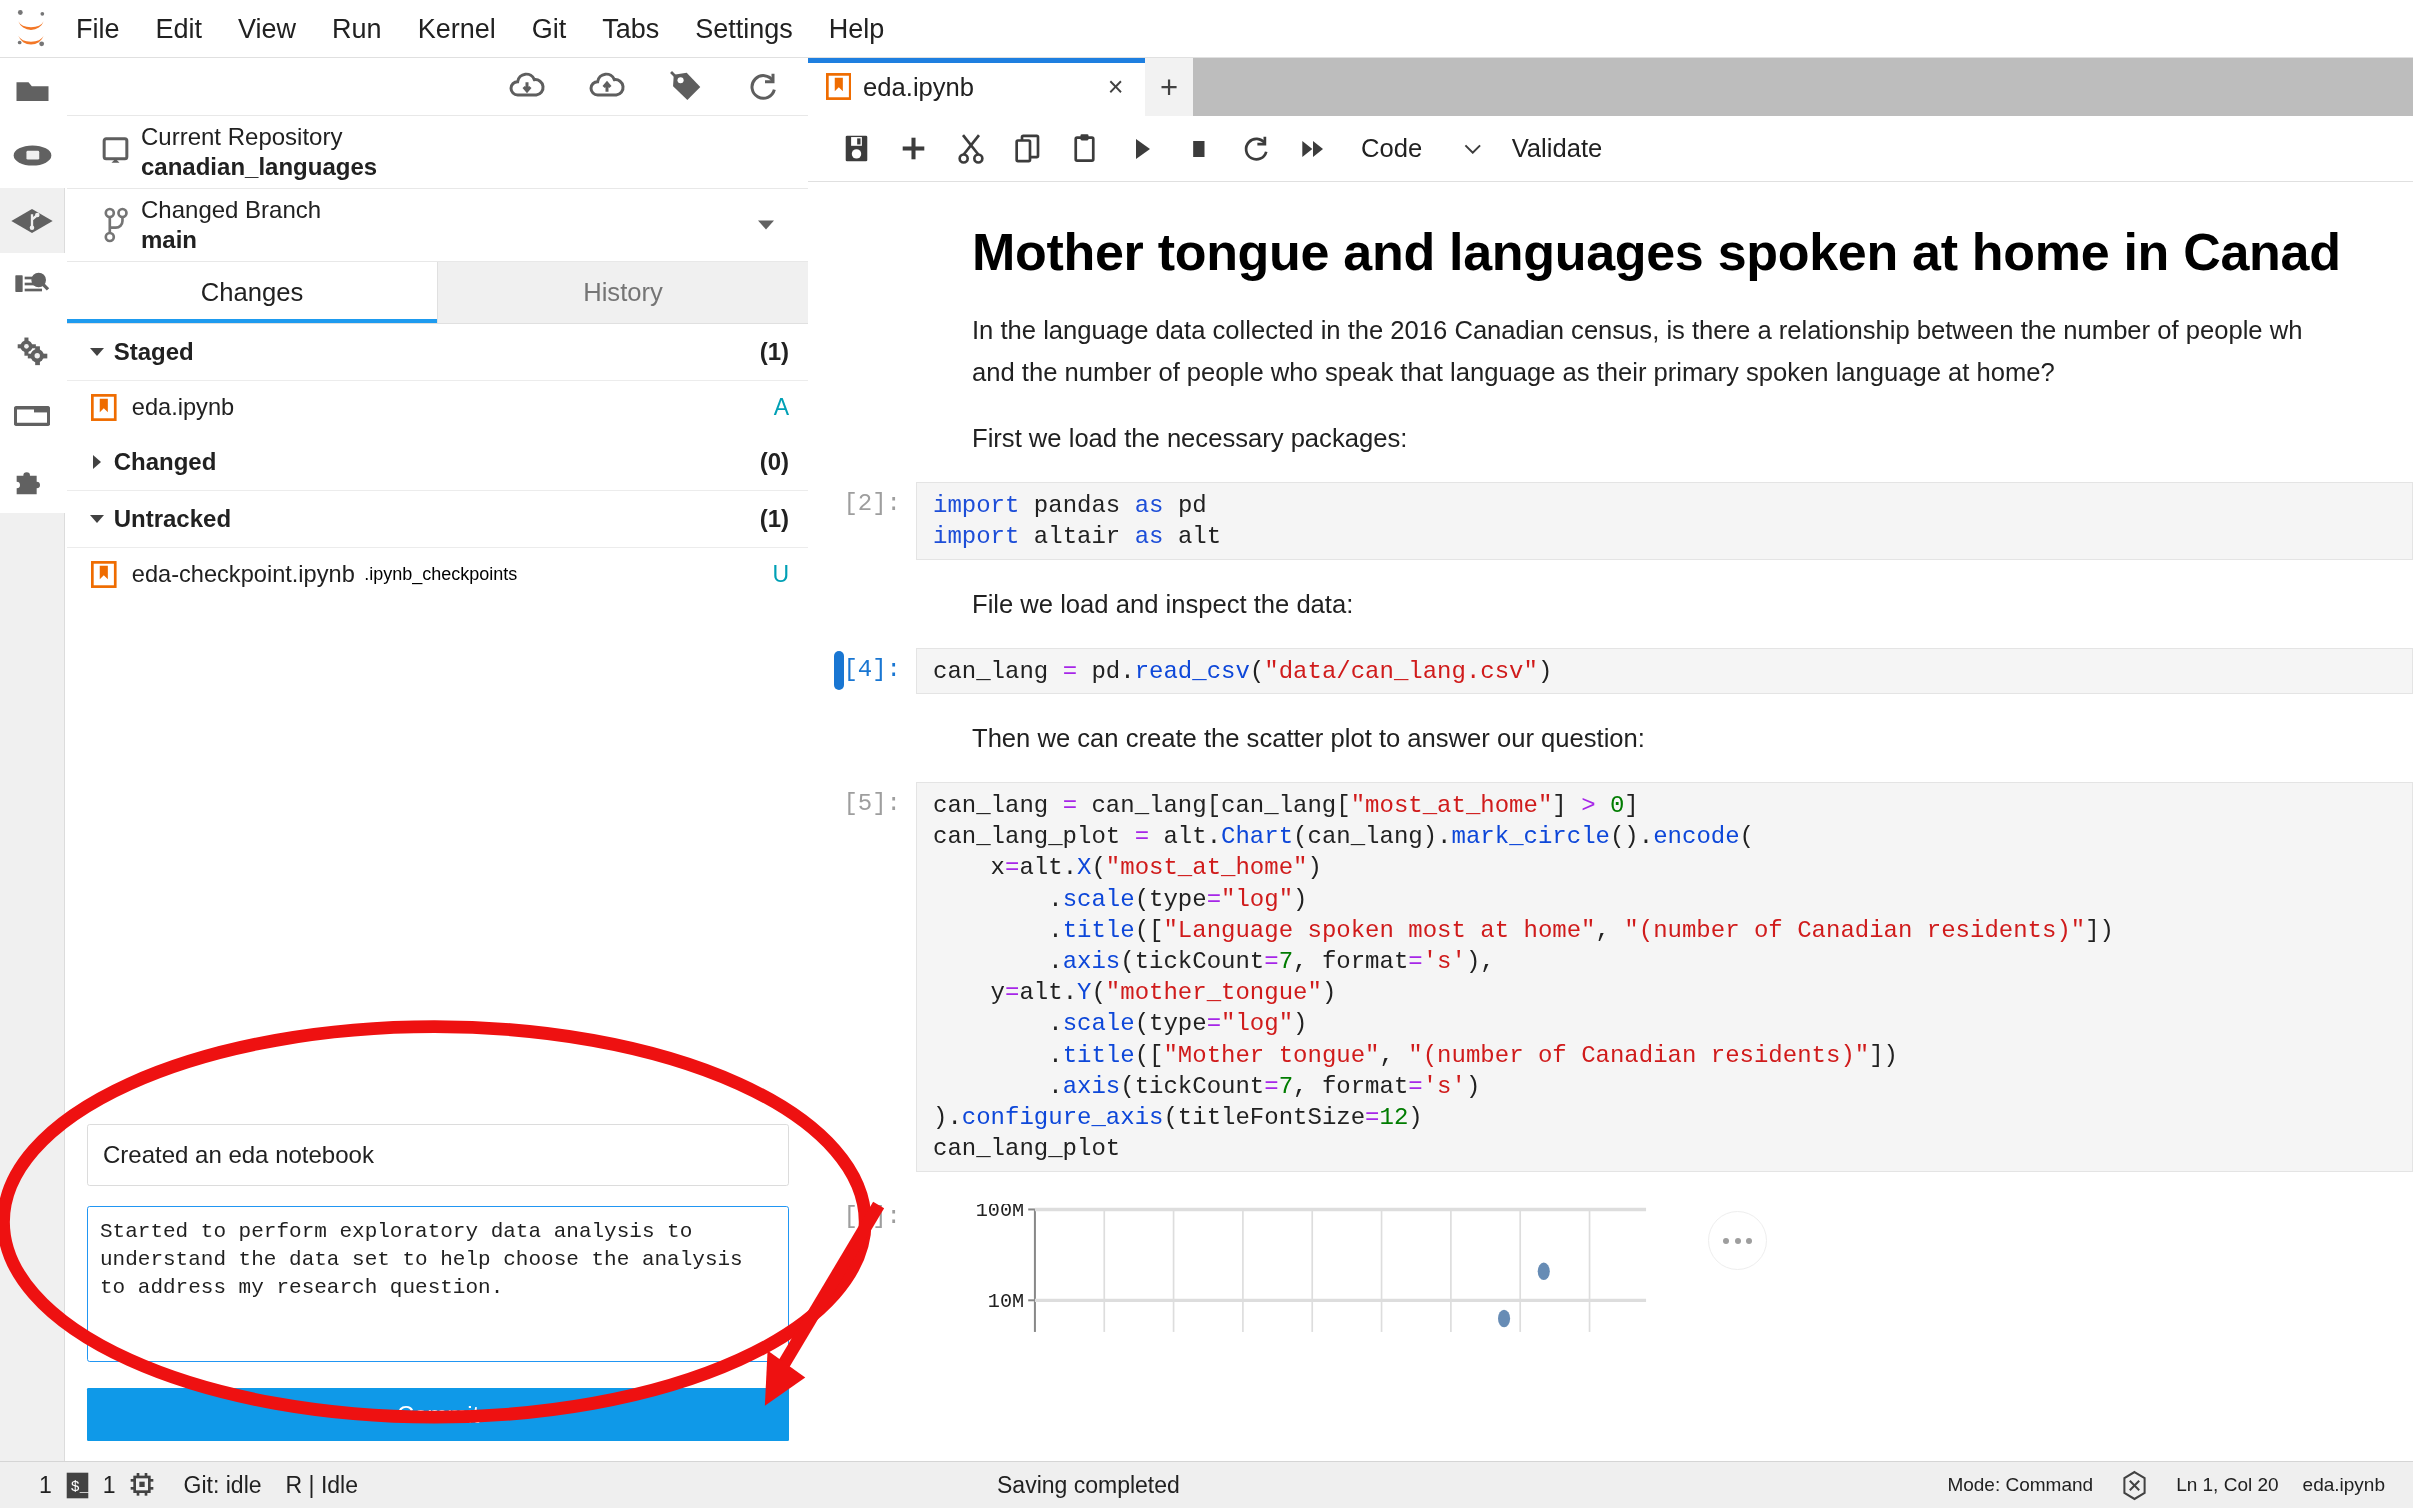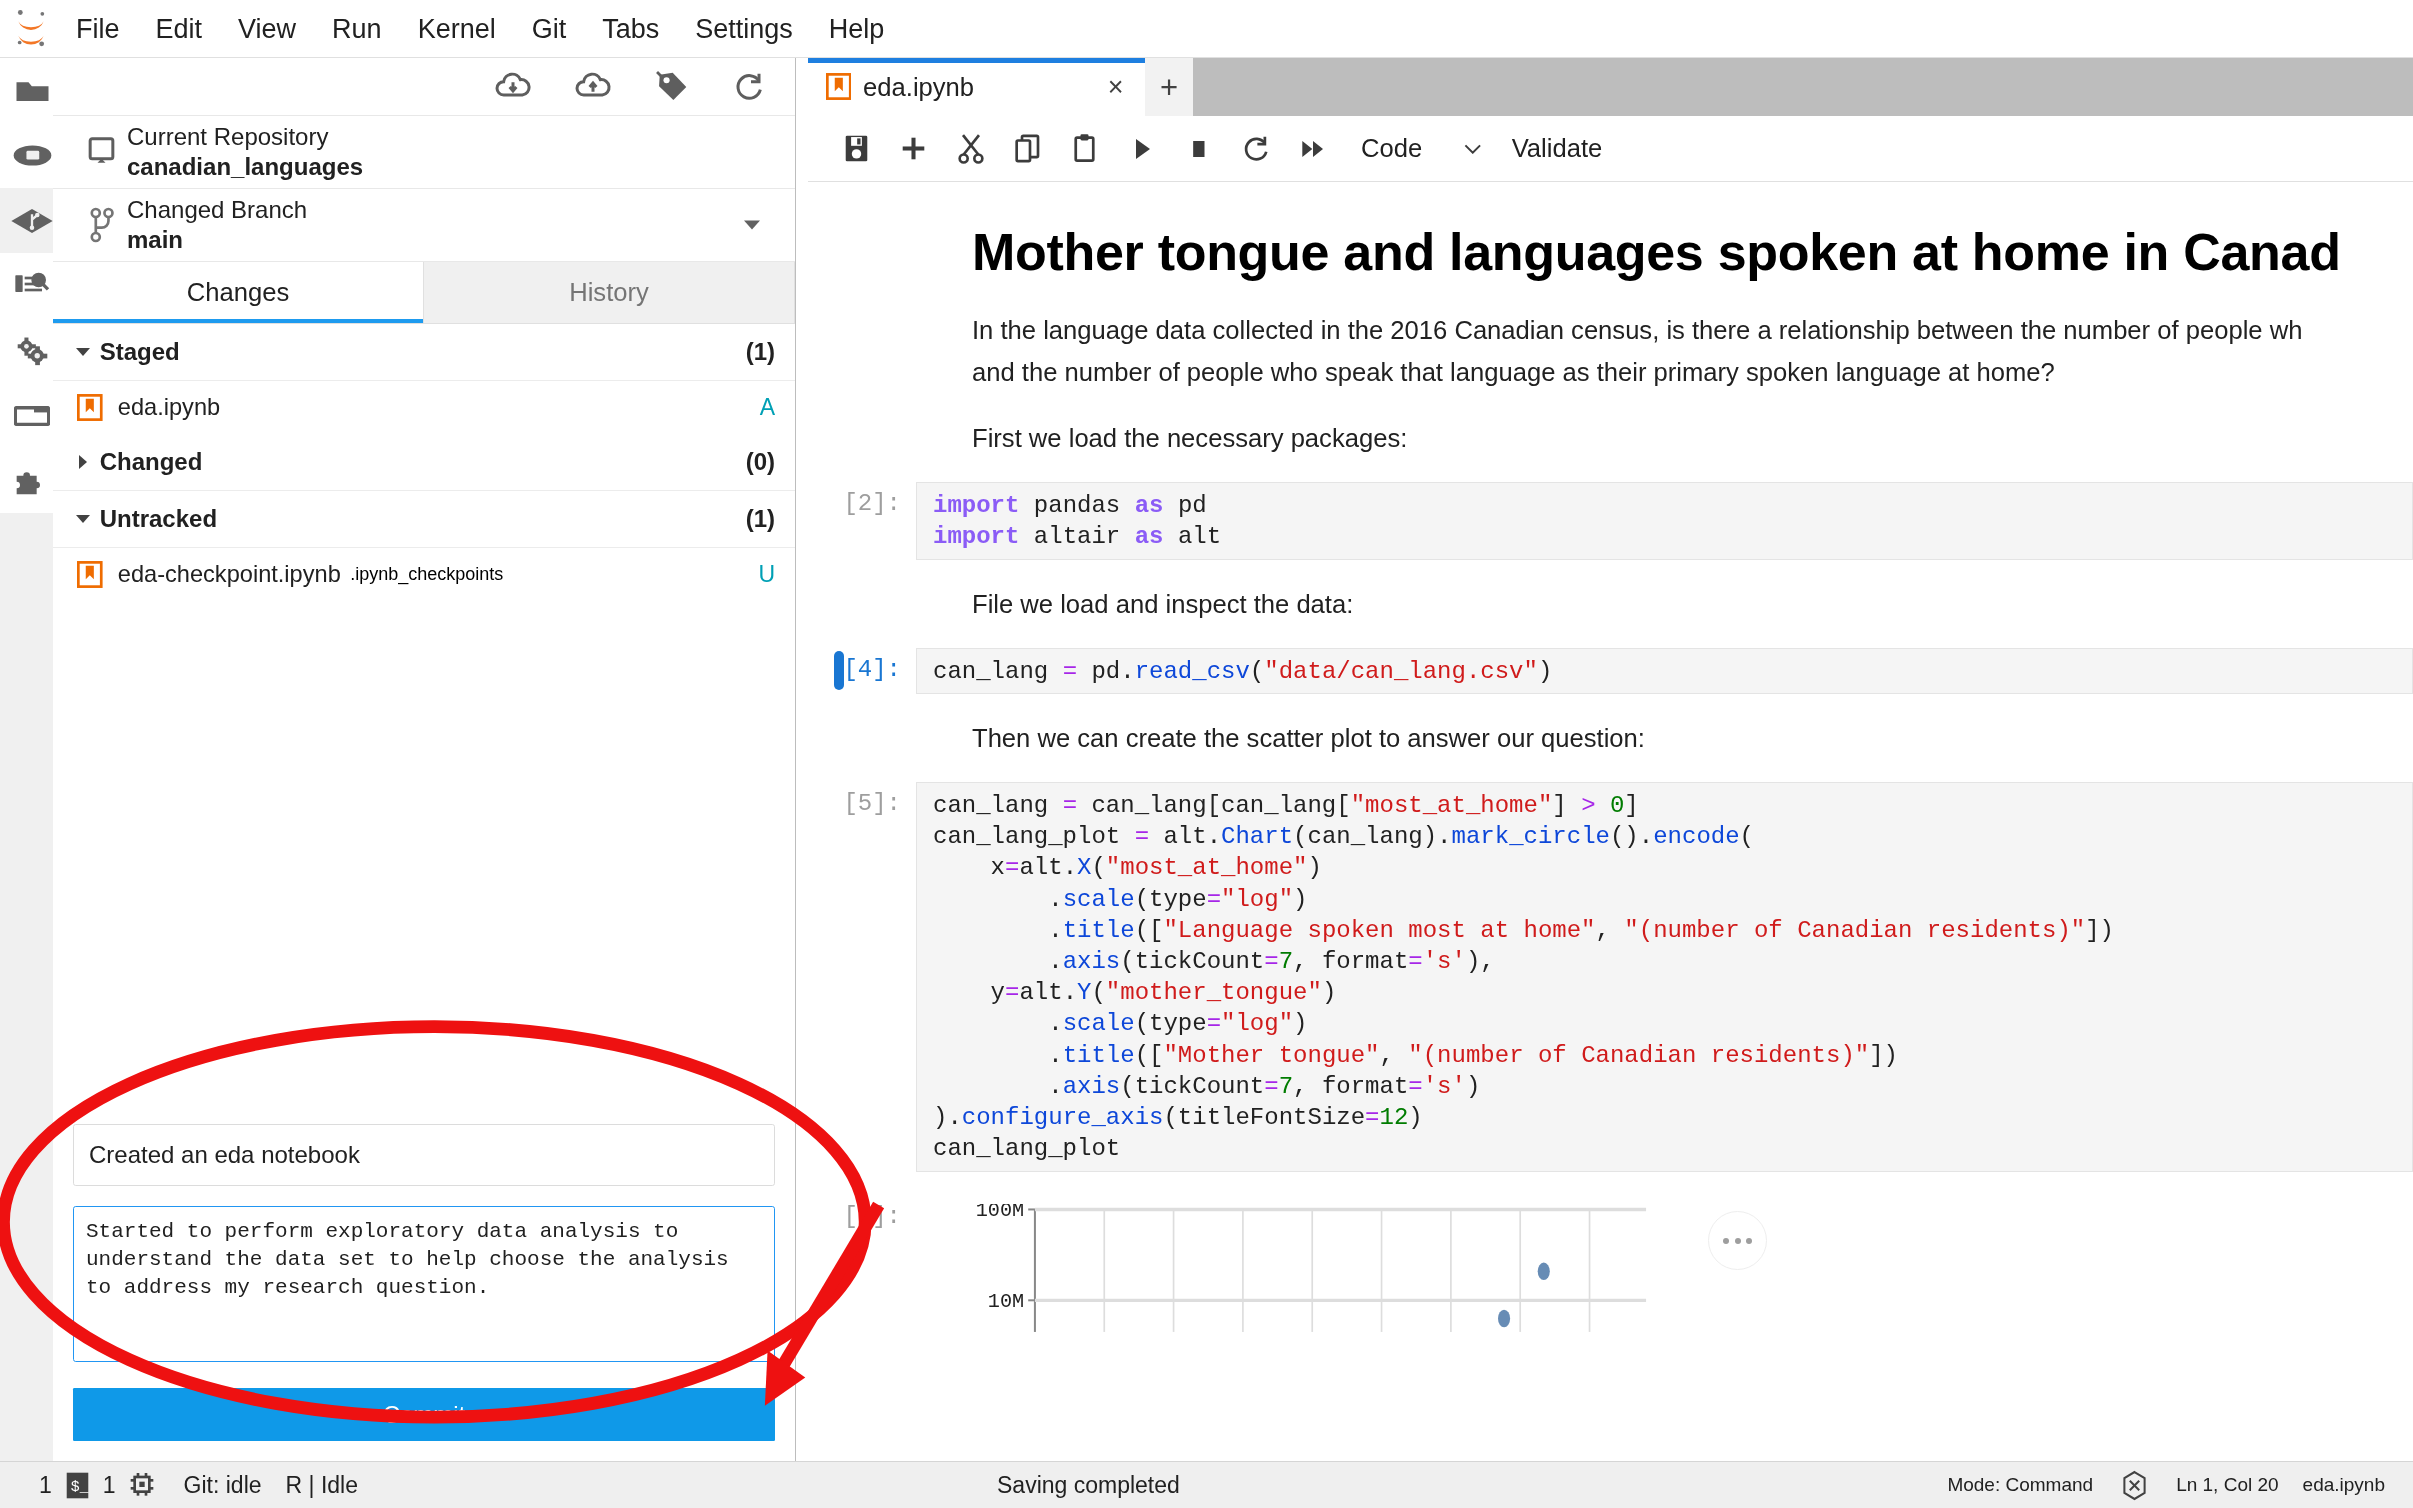--- a/index.html
+++ b/index.html
@@ -35,21 +35,21 @@
   }
   .rail-btn.active { background: #fff; }
   .rail-btn.active::after {
     content: ""; position: absolute; right: -0.7px; top: 0; bottom: 0;
     width: 2px; background: #fff;
   }
   .rail-fill { fill: #616161; }
 
   
   .gitpanel {
-    position: absolute; left: 53px; top: 58px; width: 743px; height: 1403px;
+    position: absolute; left: 67px; top: 58px; width: 743px; height: 1403px;
     background: #fff; border-right: 0.7px solid #bdbdbd;
     display: flex; flex-direction: column;
   }
   .git-toolbar {
     height: 58px; display: flex; align-items: center; justify-content: flex-end;
     padding-right: 30px; gap: 44px; border-bottom: 0.7px solid #e8e8e8;
     flex: 0 0 58px;
   }
   .git-tb-btn { cursor: pointer; display: flex; align-items: center; }
   .git-row {
@@ -186,21 +186,21 @@
   }
   .prompt.active { color: #1976d2; }
   .codebox {
     flex: 1 1 auto; background: #f5f5f5; border: 0.7px solid #e4e4e4;
     padding: 6.7px 16px; min-height: 38px;
   }
   pre.code {
     font-family: "Liberation Mono", monospace; font-size: 24px;
     line-height: 1.30; color: #212121; white-space: pre; margin: 0;
   }
-  .k  { color: #8b5cf6; font-weight: bold; }
+  .k  { color: #1d4ed8; font-weight: normal; }
   .fn { color: #0d47d9; }
   .st { color: #d01b1b; }
   .op { color: #a626e8; }
   .nu { color: #007c00; }
   .pl { color: #212121; }
 
   
   .out-cell { display: flex; align-items: flex-start; position: relative; }
   .out-body { flex: 1 1 auto; position: relative; padding-top: 9.4px; }
   .chart-wrap { position: relative; width: 700px; height: 128px; margin-left: 57px; }

